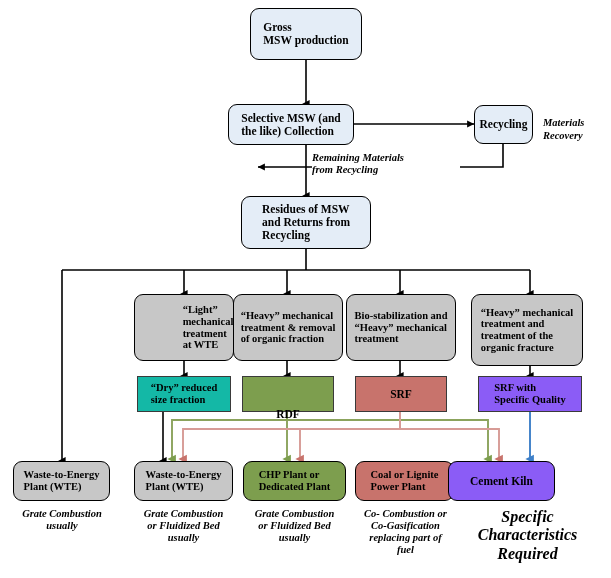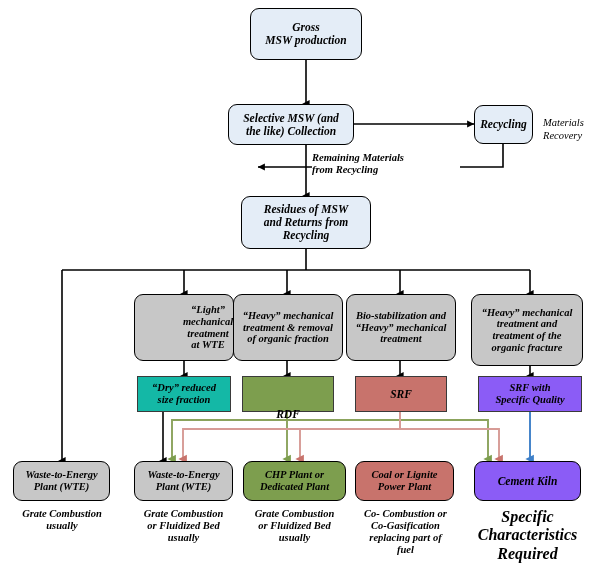--- a/index.html
+++ b/index.html
@@ -1,32 +1,32 @@
 <!DOCTYPE html>
 <html><head>
 <meta charset="utf-8">
 <style>
   html,body{margin:0;padding:0;background:#ffffff;}
   #root{position:relative;width:611px;height:578px;background:#ffffff;
         font-family:"Liberation Serif",serif;overflow:hidden;}
   svg{position:absolute;left:0;top:0;}
   .node{position:absolute;box-sizing:border-box;display:flex;align-items:center;
-        justify-content:center;text-align:center;font-style:italic;font-weight:bold;
+        justify-content:center;text-align:left;font-weight:bold;
         line-height:1.12;color:#000;}
   .rounded{border:1.3px solid #000;border-radius:9px;}
   .sharp{border:1.3px solid #3a3a3a;border-radius:0;}
   .blue-fill{background:#e4edf7;}
   .gray-fill{background:#c7c7c7;}
   .lightgray-fill{background:#14b8a6;}
   .green-fill{background:#7d9e4e;}
   .red-fill{background:#c8736c;}
   .steel-fill{background:#8b5cf6;}
   .caption{position:absolute;text-align:center;font-style:italic;font-weight:bold;
            line-height:1.15;color:#000;}
-  .sidelabel{position:absolute;font-style:italic;font-weight:normal;line-height:1.18;color:#000;}
+  .sidelabel{position:absolute;font-style:italic;font-weight:bold;line-height:1.18;color:#000;}
   .edgelabel{position:absolute;font-style:italic;font-weight:bold;line-height:1.15;
              text-align:left;color:#000;background:#fff;}
 </style>
 </head>
 <body>
 
 <div id="root">
 
   <svg width="611" height="578">
     <defs>
@@ -179,21 +179,21 @@
   <div class="node rounded green-fill" style="left:243px;top:461px;width:103px;height:40px;font-size:10.5px;">
     <span style="white-space:pre-line;">CHP Plant or
 Dedicated Plant</span>
   </div>
 
   <div class="node rounded red-fill" style="left:355px;top:461px;width:99px;height:40px;font-size:10.5px;">
     <span style="white-space:pre-line;">Coal or Lignite
 Power Plant</span>
   </div>
 
-  <div class="node rounded steel-fill" style="left:474px;top:461px;width:107px;height:40px;font-size:11.5px;">
+  <div class="node rounded steel-fill" style="left:448px;top:461px;width:107px;height:40px;font-size:11.5px;">
     <span style="white-space:pre-line;">Cement Kiln</span>
   </div>
 
   <div class="caption" style="left:6px;top:508px;width:112px;font-size:10.5px;">
     <span style="white-space:pre-line;">Grate Combustion
 usually</span>
   </div>
 
   <div class="caption" style="left:127px;top:508px;width:113px;font-size:10.5px;">
     <span style="white-space:pre-line;">Grate Combustion

